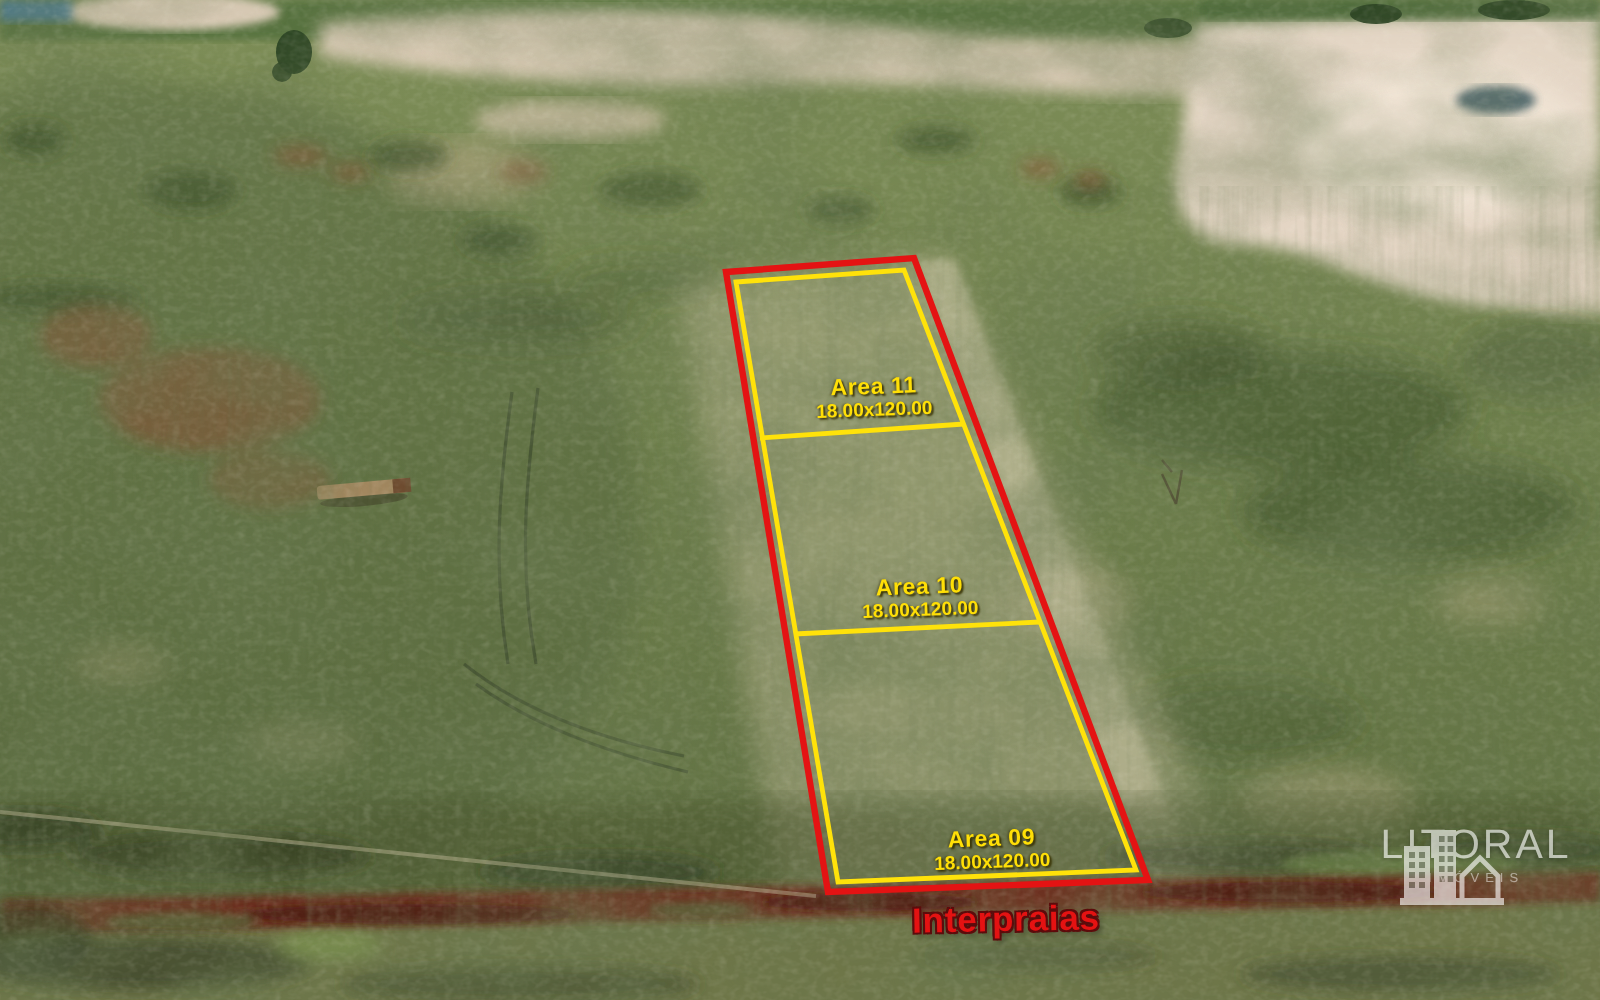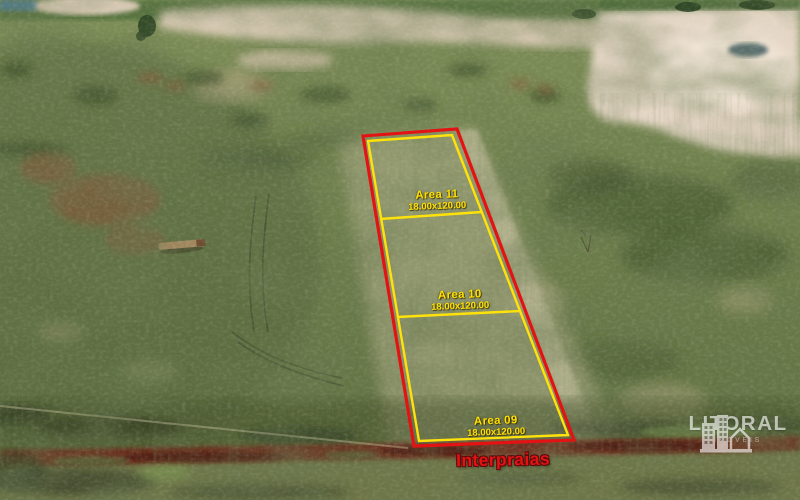--- a/index.html
+++ b/index.html
@@ -13,21 +13,21 @@
             line-height:1.15;}
   .area-lbl .nm{font-size:11.5px;letter-spacing:.3px;}
   .area-lbl .dm{font-size:9.5px;}
   .brand{position:absolute;left:503px;top:460px;transform:translate(-50%,-50%) rotate(-1deg);
          color:#e41212;font-size:17.5px;font-weight:800;letter-spacing:.4px;white-space:nowrap;
          text-shadow:1px 1px 0 #5c0c0c,-1px 1px 0 #5c0c0c,1px -1px 0 #5c0c0c,-1px -1px 0 #5c0c0c,2px 2px 3px rgba(0,0,0,.45);}
   
   .logo{position:absolute;left:678px;top:413px;width:120px;text-align:center;
         color:#ffffff;opacity:.62;}
   .logo .ic{display:block;margin:0 auto 1px 22px;}
-  .logo .tx{font-size:20.5px;font-weight:700;letter-spacing:1.5px;line-height:1;
+  .logo .tx{font-size:20.5px;font-weight:400;letter-spacing:1.5px;line-height:1;
             text-shadow:0 1px 2px rgba(0,0,0,.35);}
   .logo .st{font-size:6.5px;letter-spacing:3px;opacity:.8;margin-top:2px;}
 </style>
 </head>
 <body>
 
 <div class="stage">
 
   <svg width="800" height="500" viewBox="0 0 800 500">
     <defs>

